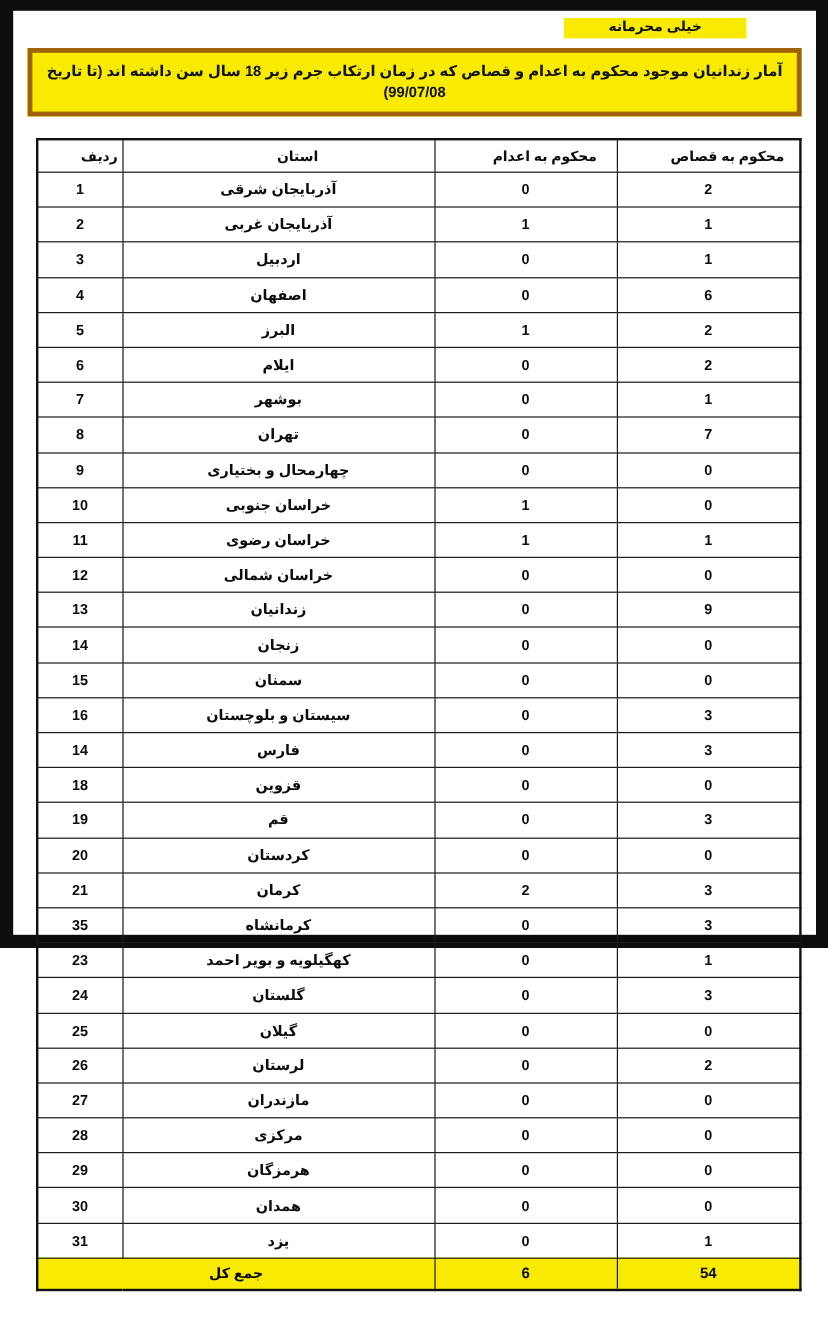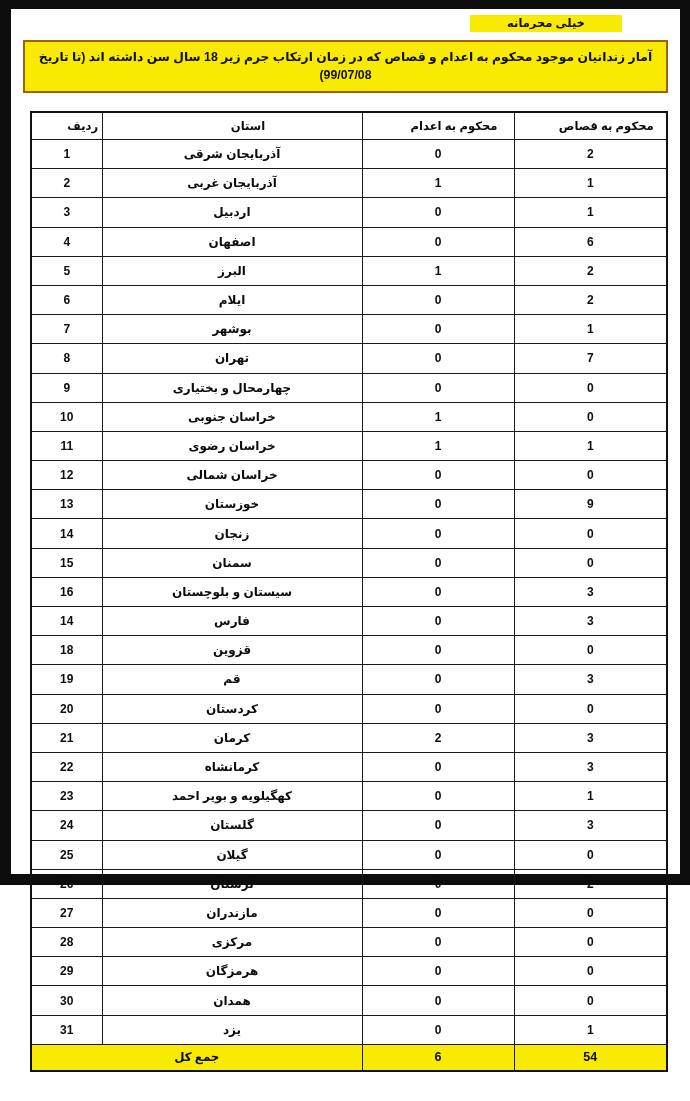--- a/index.html
+++ b/index.html
@@ -13,21 +13,21 @@
     height: 1101px;
     overflow: hidden;
     font-family: "Liberation Sans", "DejaVu Sans", sans-serif;
   }
 
   
   .page-frame {
     position: relative;
     box-sizing: border-box;
     width: 690px;
-    height: 885px;
+    height: 790px;
     background: #0d0d0d;
     padding: 9px 10px 11px 11px;
   }
   .page-sheet {
     box-sizing: border-box;
     width: 100%;
     height: 100%;
     background: #ffffff;
     padding: 6px 12px 10px 12px;
     position: relative;
@@ -50,21 +50,21 @@
     height: 17px;
     width: 152px;
     text-align: center;
     letter-spacing: 0.3px;
   }
 
   
   .title-banner {
     margin-top: 2px;
     background: #f8ea00;
-    border: 2px solid #a16207;
+    border: 4px solid #a16207;
     color: #111;
     text-align: center;
     font-size: 12.3px;
     font-weight: bold;
     line-height: 18px;
     padding: 6px 10px 7px 10px;
     box-sizing: border-box;
   }
   .title-line {
     display: block;
@@ -235,21 +235,21 @@
             </tr>
             <tr>
               <td class="num-cell">0</td>
               <td class="num-cell">0</td>
               <td class="province-cell">خراسان شمالی</td>
               <td class="radif-cell">12</td>
             </tr>
             <tr>
               <td class="num-cell">9</td>
               <td class="num-cell">0</td>
-              <td class="province-cell">خوزستان</td>
+              <td class="province-cell">زندانیان</td>
               <td class="radif-cell">13</td>
             </tr>
             <tr>
               <td class="num-cell">0</td>
               <td class="num-cell">0</td>
               <td class="province-cell">زنجان</td>
               <td class="radif-cell">14</td>
             </tr>
             <tr>
               <td class="num-cell">0</td>
@@ -290,21 +290,21 @@
             <tr>
               <td class="num-cell">3</td>
               <td class="num-cell">2</td>
               <td class="province-cell">کرمان</td>
               <td class="radif-cell">21</td>
             </tr>
             <tr>
               <td class="num-cell">3</td>
               <td class="num-cell">0</td>
               <td class="province-cell">کرمانشاه</td>
-              <td class="radif-cell">22</td>
+              <td class="radif-cell">35</td>
             </tr>
             <tr>
               <td class="num-cell">1</td>
               <td class="num-cell">0</td>
               <td class="province-cell">کهگیلویه و بویر احمد</td>
               <td class="radif-cell">23</td>
             </tr>
             <tr>
               <td class="num-cell">3</td>
               <td class="num-cell">0</td>

